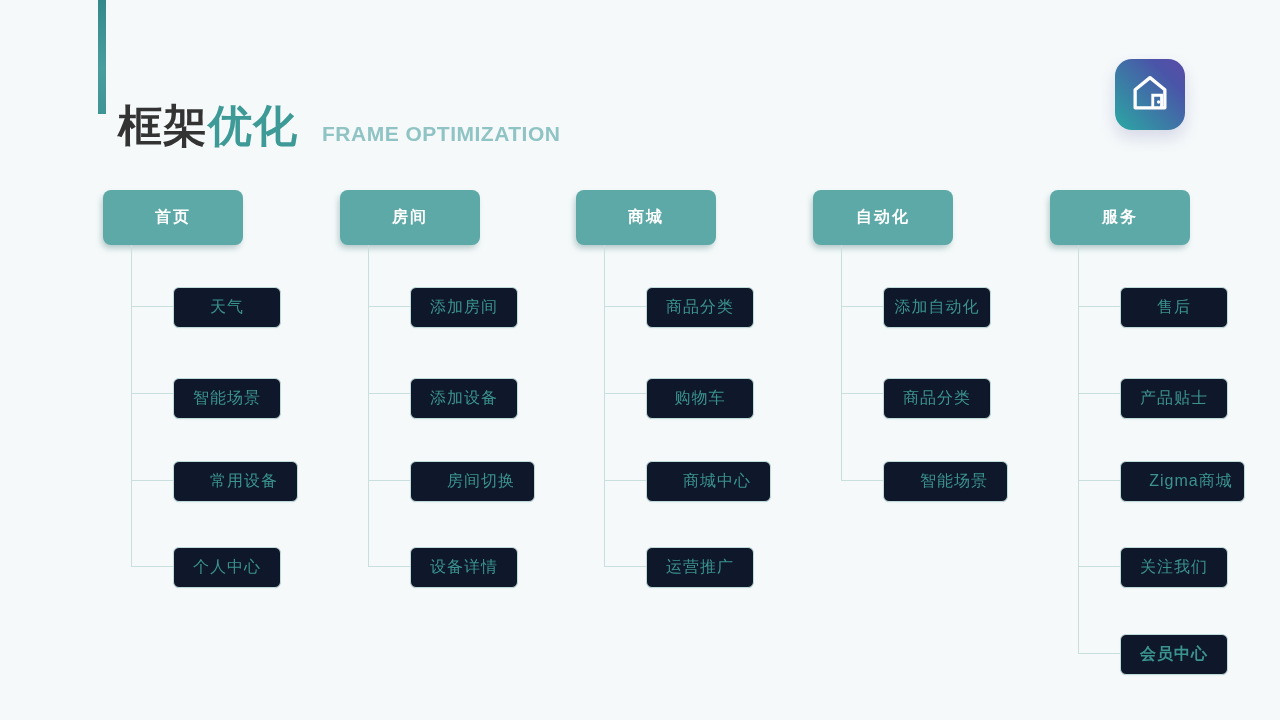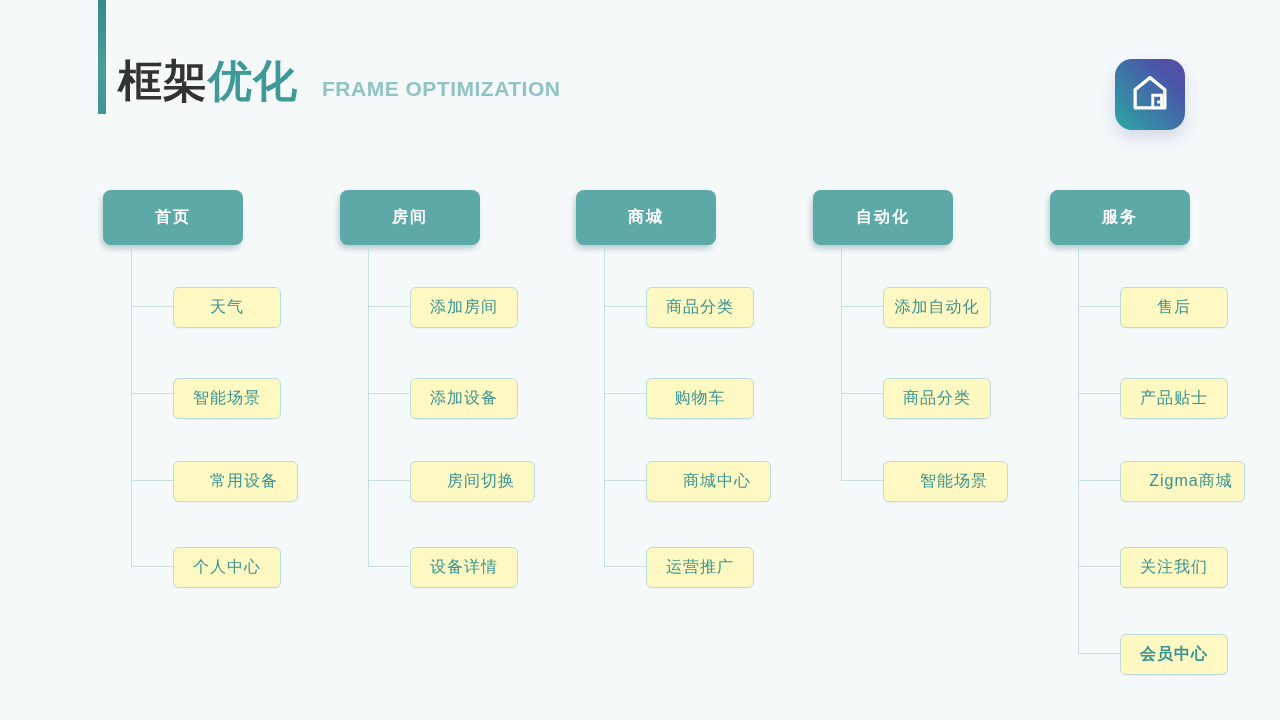--- a/index.html
+++ b/index.html
@@ -10,21 +10,21 @@
   }
   
   .accent-bar{
     position:absolute;left:98px;top:0;width:8px;height:114px;
     background:linear-gradient(180deg,#35898B 0%,#4A9D9D 60%,#3F9496 100%);
   }
   .title-row{
     position:absolute;left:118px;top:56px;
     display:flex;align-items:baseline;white-space:nowrap;
   }
-  .title-zh{font-size:44px;font-weight:700;line-height:1.15;letter-spacing:1px;}
+  .title-zh{font-size:44px;font-weight:700;line-height:1.15;letter-spacing:1px;margin-top:45px;}
   .title-zh .dark{color:#333333;}
   .title-zh .teal{color:#3E9A97;}
   .title-en{
     font-size:21px;font-weight:700;color:#8FC3C4;
     margin-left:24px;letter-spacing:0.5px;
   }
   
   .logo{
     position:absolute;left:1115px;top:59px;width:70px;height:71px;
     border-radius:17px;
@@ -42,21 +42,21 @@
     box-shadow:-2px 4px 6px -1px rgba(47,103,103,0.35);
   }
   .vline{
     position:absolute;left:28px;top:55px;width:1px;background:#C9DFDE;
   }
   .stub{
     position:absolute;left:28px;height:1px;width:42px;background:#C9DFDE;
   }
   .child{
     position:absolute;left:70px;width:106px;height:39px;
-    background:#fef9c3;border:1px solid #BEDBD9;border-radius:6px;
+    background:#0f172a;border:1px solid #BEDBD9;border-radius:6px;
     color:#3A938F;font-size:16px;letter-spacing:1px;
     display:flex;align-items:center;justify-content:center;
     box-shadow:0 1px 2px rgba(90,140,140,0.06);
   }
   
   .r0{top:97px;} .r1{top:188px;} .r2{top:271px;padding-left:17px;} .r3{top:357px;} .r4{top:444px;font-weight:bold;}
   .s0{top:116px;} .s1{top:203px;} .s2{top:290px;} .s3{top:376px;} .s4{top:463px;}
   .h4{height:321px;} .h3{height:235px;} .h5{height:408px;}
 </style>
 </head>

